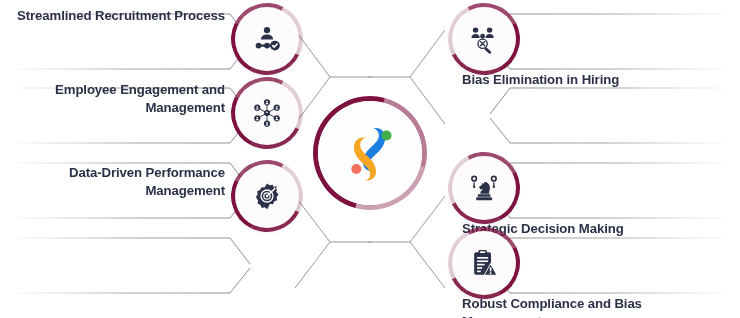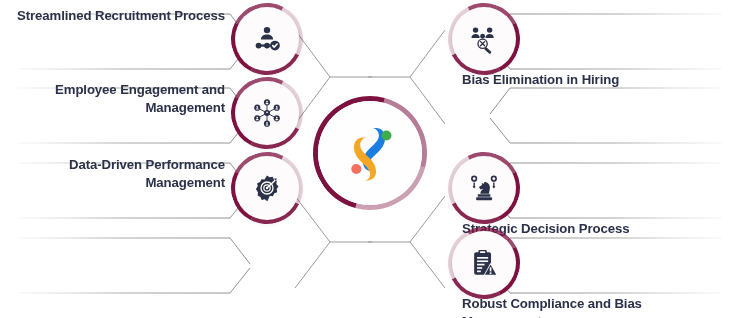--- a/index.html
+++ b/index.html
@@ -263,21 +263,21 @@
                 <path d="M4 23.7c0-.9.7-1.5 1.6-1.5s1.6.6 1.6 1.5z"></path>
               <circle cx="26.4" cy="20.9" r="0.9"></circle>
                 <path d="M24.8 23.7c0-.9.7-1.5 1.6-1.5s1.6.6 1.6 1.5z"></path>
             </g>
           </svg>
         </span>
       </div>
     </div>
   </div>
 
-  <div class="feature left" style="top:156px">
+  <div class="feature left" style="top:164px">
     <div class="feature-label">Data-Driven Performance Management</div>
     <div class="badge ring-left">
       <div class="badge-ring"></div>
       <div class="badge-inner">
         <span class="badge-icon">
           <svg viewBox="0 0 32 32" xmlns="http://www.w3.org/2000/svg">
             <path d="M16 2.6l2.8 1.9 3.3-.6 1.3 3.1 3 1.5-.4 3.3 2.2 2.5-1.9 2.8.6 3.3-3.1 1.3-1.5 3-3.3-.4L16.4 30l-2.8-1.9-3.3.6-1.3-3.1-3-1.5.4-3.3L4.2 17l1.9-2.8-.6-3.3 3.1-1.3 1.5-3 3.3.4z" fill="#2b3148"></path>
             <circle cx="16" cy="16" r="8.2" fill="#2b3148"></circle>
             <circle cx="16" cy="16" r="6.4" fill="none" stroke="#fdfbfb" stroke-width="1.4"></circle>
             <circle cx="16" cy="16" r="3.4" fill="none" stroke="#fdfbfb" stroke-width="1.3"></circle>
@@ -345,21 +345,21 @@
             </g>
             <path d="M3.8 14.2l1.7 2.3 1.7-2.3z" fill="#2b3148"></path>
             <path d="M24.8 14.2l1.7 2.3 1.7-2.3z" fill="#2b3148"></path>
             <path d="M16.6 9.5c3.4 0 5.7 2.6 5.7 6.3 0 2.4-.9 4.3-.9 6.3h-9.3c0-2.6 1.5-3.9 3.3-5.2l-3.1.7-1.8-2.7 3.3-2.1-.1-2.4 1.6 1.2z" fill="#2b3148"></path>
             <rect x="9.4" y="22.7" width="13.4" height="2.6" fill="#2b3148"></rect>
             <rect x="7.6" y="25.8" width="17" height="3.2" rx="1" fill="#2b3148"></rect>
           </svg>
         </span>
       </div>
     </div>
-    <div class="feature-label">Strategic Decision Process</div>
+    <div class="feature-label">Strategic Decision Making</div>
   </div>
 
   <div class="feature right" style="top:231px">
     <div class="badge ring-right">
       <div class="badge-ring"></div>
       <div class="badge-inner">
         <span class="badge-icon">
           <svg viewBox="0 0 32 32" xmlns="http://www.w3.org/2000/svg">
             <rect x="5.5" y="4.5" width="18" height="24" rx="2" fill="#2b3148"></rect>
             <rect x="10" y="2.2" width="9" height="4.4" rx="1.4" fill="#2b3148"></rect>

